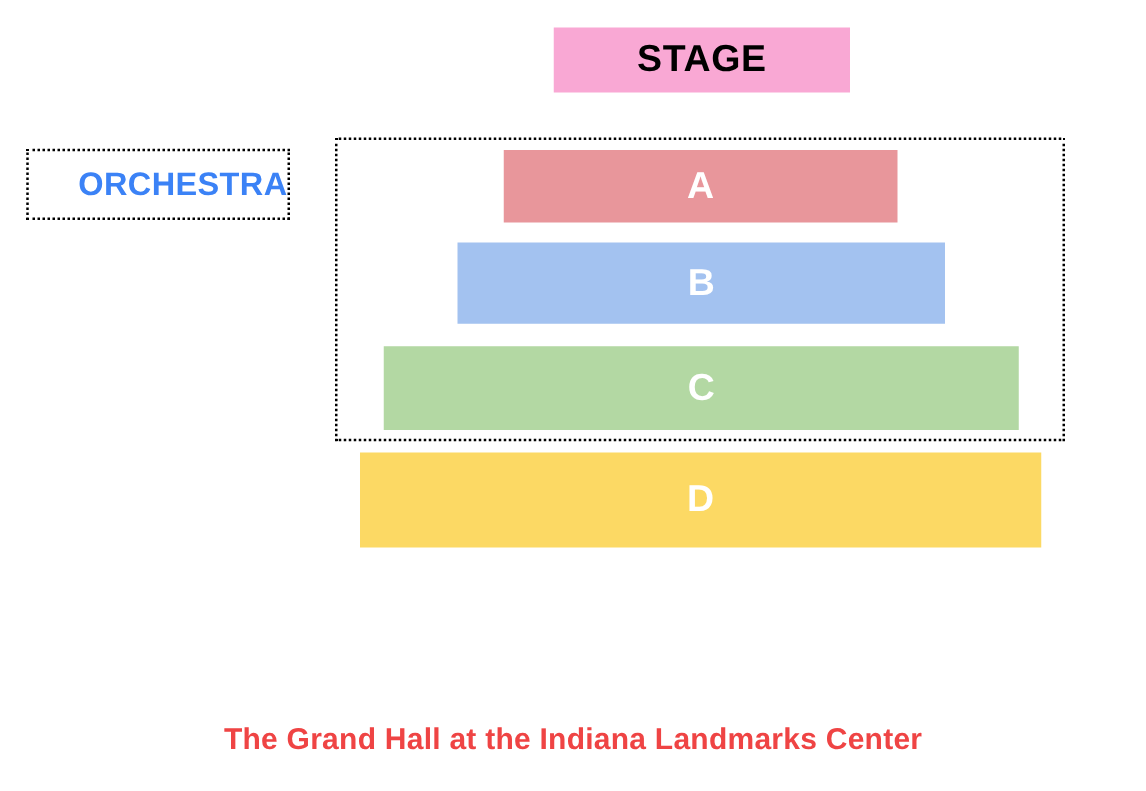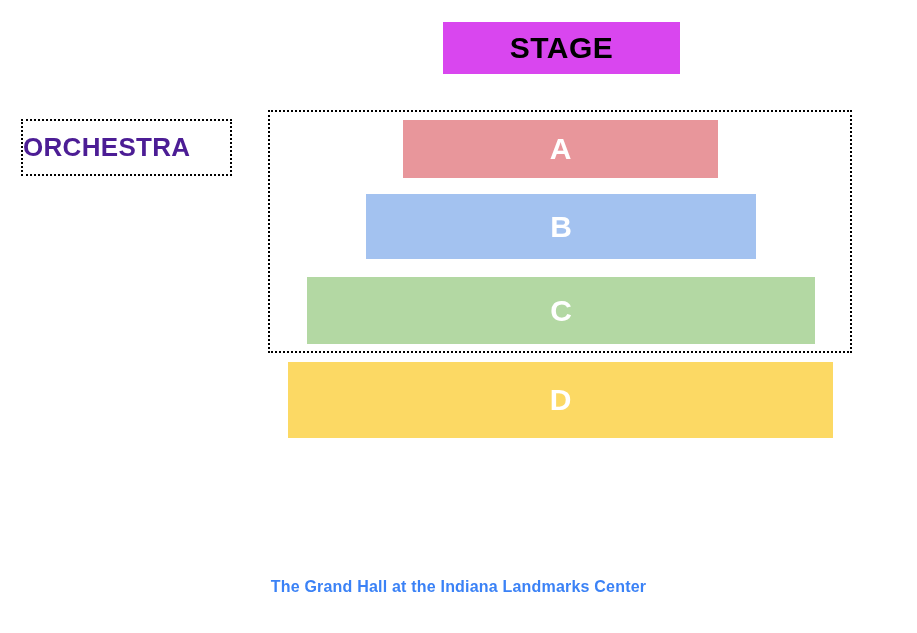--- a/index.html
+++ b/index.html
@@ -50,24 +50,24 @@
     height: 243px;
     border: 2px dotted #000000;
     box-sizing: border-box;
   }
 
   
   .zone-label {
     position: absolute;
     display: flex;
     align-items: center;
-    justify-content: flex-start;
+    justify-content: flex-end;
     font-size: 26px;
     font-weight: bold;
-    color: #4c1d95;
+    color: #3b82f6;
     letter-spacing: 0.3px;
     box-sizing: border-box;
   }
   .zone-label--orchestra {
     left: 21px;
     top: 119px;
     width: 211px;
     height: 57px;
     border: 2px dotted #000000;
   }
@@ -97,32 +97,32 @@
   .section-c { left: 307px; top: 277px; width: 508px; height: 67px; }
   .section-d { left: 288px; top: 362px; width: 545px; height: 76px; }
 
   
   .venue-caption {
     position: absolute;
     left: 0;
     right: 0;
     top: 578px;
     text-align: center;
-    font-size: 16px;
+    font-size: 24px;
     font-weight: bold;
-    color: #3b82f6;
+    color: #ef4444;
     letter-spacing: 0.2px;
   }
 </style>
 </head>
 <body>
 
 <div id="seating-chart">
 
-  <div class="stage-box" style="background-color: #d946ef;">
+  <div class="stage-box" style="background-color: #f9a8d4;">
     <span class="stage-label">STAGE</span>
   </div>
 
   <div class="orchestra-area"></div>
 
   <div class="zone-label zone-label--orchestra">
     <span>ORCHESTRA</span>
   </div>
 
 

